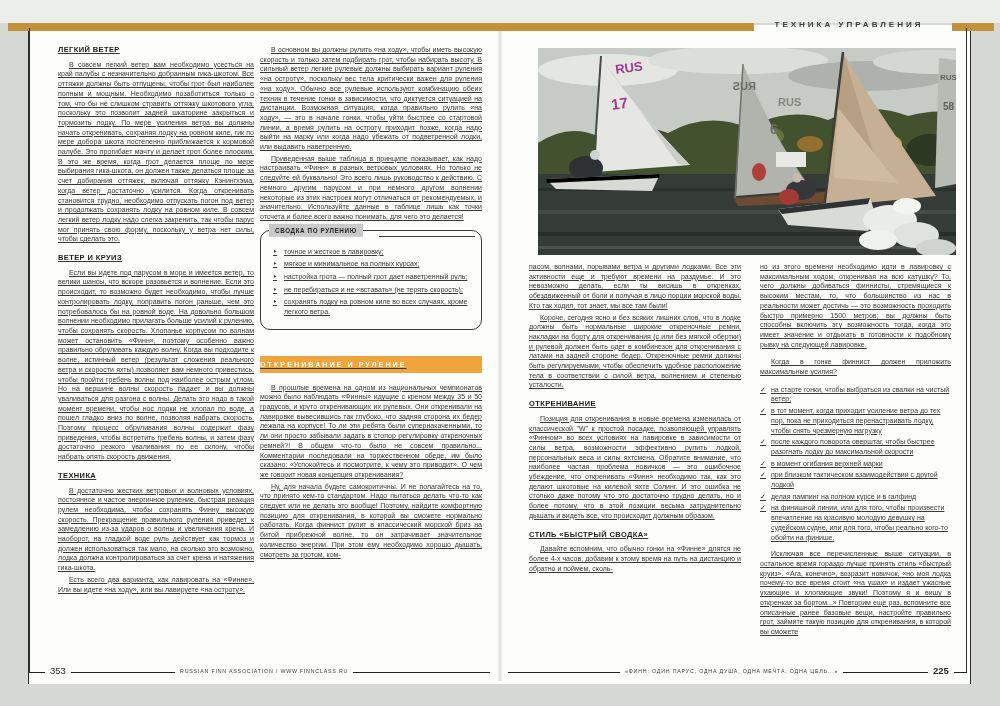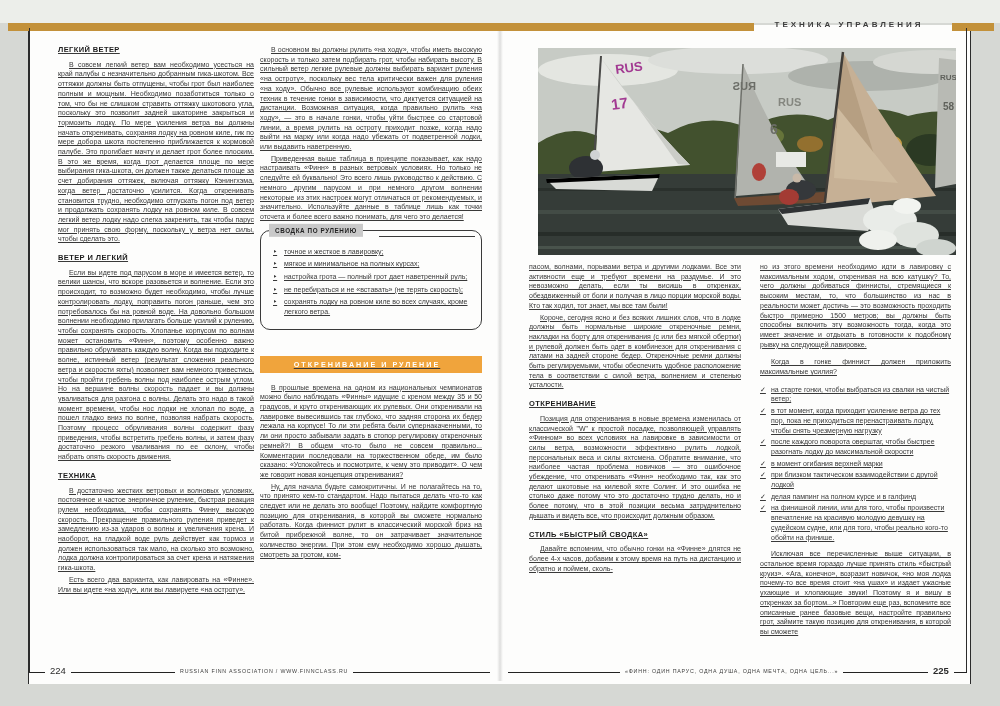--- a/index.html
+++ b/index.html
@@ -25,21 +25,21 @@
   #rulebox{position:relative;margin:8px 0 0 0;border:1.5px solid #3a3a3a;border-radius:10px;
            padding:16px 10px 9px 10px;text-align:left;}
   #rulebox-label{position:absolute;top:-1px;left:8px;transform:translateY(-45%);
            background:#c9c9c9;color:#222;font-weight:bold;font-size:6.3px;letter-spacing:.6px;
            padding:2px 6px;}
   #rulebox-rule{position:absolute;top:5px;left:118px;right:6px;border-top:1.2px solid #3a3a3a;}
   .rb-item{display:flex;margin:0 0 3px 2px;}
   .rb-item .mark{width:11px;flex:none;color:#2e2e2e;font-size:7px;}
   
   #banner{margin:26px 0 10px 0;background:#f0a43c;color:#fff;font-weight:bold;font-size:7.2px;
-          letter-spacing:2px;text-align:center;padding:4px 8px 3px 0;}
+          letter-spacing:2px;padding:4px 8px 3px 0;}
   
   #r-col1{left:529px;top:262px;width:212px;height:405px;}
   #r-col2{left:760px;top:262px;width:191px;height:405px;}
   .ck-item{display:flex;margin:0 0 2px 0;text-align:left;}
   .ck-item .mark{width:11px;flex:none;font-size:7px;color:#2e2e2e;}
   #r-q{margin:8px 0 8px 0;}
   
   #photo{position:absolute;left:538px;top:48px;width:418px;height:207px;overflow:hidden;}
   
   .footrule{position:absolute;top:672px;border-top:1.6px solid #222;}
@@ -60,21 +60,21 @@
 
   <div id="goldbar-left" class="goldbar"></div>
   <div id="header-title">ТЕХНИКА УПРАВЛЕНИЯ</div>
   <div id="goldbar-right" class="goldbar"></div>
   <div id="vr-left"></div>
   <div id="vr-right"></div>
 
   <div class="col" id="l-col1">
     <h3 class="sec first">ЛЕГКИЙ ВЕТЕР</h3>
     <p class="ind">В совсем легкий ветер вам необходимо усесться на край палубы с незначительно добранным гика-шкотом. Все оттяжки должны быть отпущены, чтобы грот был наиболее полным и мощным. Необходимо позаботиться только о том, что бы не слишком стравить оттяжку шкотового угла, поскольку это позволит задней шкаторине закрыться и тормозить лодку. По мере усиления ветра вы должны начать откренивать, сохраняя лодку на ровном киле, гик по мере добора шкота постепенно приближается к кормовой палубе. Это прогибает мачту и делает грот более плоским. В это же время, когда грот делается площе по мере выбирания гика-шкота, он должен также делаться площе за счет добирания оттяжек, включая оттяжку Кэнингхэма, когда ветер достаточно усилится. Когда откренивать становится трудно, необходимо отпускать погон под ветер и продолжать сохранять лодку на ровном киле. В совсем легкий ветер лодку надо слегка закренить, так чтобы парус мог принять свою форму, поскольку у ветра нет силы, чтобы сделать это.</p>
-    <h3 class="sec">ВЕТЕР И ЛЕГКИЙ</h3>
+    <h3 class="sec">ВЕТЕР И КРУИЗ</h3>
     <p class="ind">Если вы идете под парусом в море и имеется ветер, то велики шансы, что вскоре разовьется и волнение. Если это происходит, то возможно будет необходимо, чтобы лучше контролировать лодку, поправить погон раньше, чем это потребовалось бы на ровной воде. На довольно большом волнении необходимо прилагать больше усилий к рулению, чтобы сохранять скорость. Хлопанье корпусом по волнам может остановить «Финн», поэтому особенно важно правильно обруливать каждую волну. Когда вы подходите к волне, истинный ветер (результат сложения реального ветра и скорости яхты) позволяет вам немного привестись, чтобы пройти гребень волны под наиболее острым углом. Но на вершине волны скорость падает и вы должны уваливаться для разгона с волны. Делать это надо в такой момент времени, чтобы нос лодки не хлопал по воде, а пошел гладко вниз по волне, позволяя набрать скорость. Поэтому процесс обруливания волны содержит фазу приведения, чтобы встретить гребень волны, и затем фазу достаточно резкого уваливания по ее склону, чтобы набрать опять скорость движения.</p>
     <h3 class="sec">ТЕХНИКА</h3>
     <p class="ind">В достаточно жестких ветровых и волновых условиях, постоянное и частое энергичное руление, быстрая реакция рулем необходима, чтобы сохранять Финну высокую скорость. Прекращение правильного руления приведет к замедлению из-за ударов о волны и увеличения крена. И наоборот, на гладкой воде руль действует как тормоз и должен использоваться так мало, на сколько это возможно, лодка должна контролироваться за счет крена и натяжения гика-шкота.</p>
     <p class="ind">Есть всего два варианта, как лавировать на «Финне». Или вы идете «на ходу», или вы лавируете «на остроту».</p>
   </div>
 
   <div class="col" id="l-col2">
     <p class="ind">В основном вы должны рулить «на ходу», чтобы иметь высокую скорость и только затем подбирать грот, чтобы набирать высоту. В сильный ветер легкие рулевые должны выбирать вариант руления «на остроту», поскольку вес тела критически важен для руления «на ходу». Обычно все рулевые используют комбинацию обеих техник в течение гонки в зависимости, что диктуется ситуацией на дистанции. Возможная ситуация, когда правильно рулить «на ходу», — это в начале гонки, чтобы уйти быстрее со стартовой линии, а время рулить на остроту приходит позже, когда надо выйти на марку или когда надо убежать от подветренной лодки, или выдавить наветренную.</p>
     <p class="ind">Приведенная выше таблица в принципе показывает, как надо настраивать «Финн» в разных ветровых условиях. Но только не следуйте ей буквально! Это всего лишь руководство к действию. С немного другим парусом и при немного другом волнении некоторые из этих настроек могут отличаться от рекомендуемых, и значительно. Используйте данные в таблице лишь как точки отсчета и более всего важно понимать, для чего это делается!</p>
 
@@ -205,17 +205,17 @@
       </div>
     <div class="ck-item">
       <span class="mark">✓</span>
       <span>на финишной линии, или для того, чтобы произвести впечатление на красивую молодую девушку на судейском судне, или для того, чтобы реально кого-то обойти на финише.</span>
       </div>
     <p class="ind" style="margin-top:7px">Исключая все перечисленные выше ситуации, в остальное время гораздо лучше принять стиль «быстрый круиз». «Ага, конечно», возразит новичок, «но моя лодка почему-то все время стоит «на ушах» и издает ужасные ухающие и хлопающие звуки! Поэтому я и вишу в откренках за бортом...» Повторим еще раз, вспомните все описанные ранее базовые вещи, настройте правильно грот, займите такую позицию для откренивания, в которой вы сможете</p>
   </div>
 
   <div class="footrule" style="left:30px;width:460px;"></div>
   <div class="footrule" style="left:508px;width:459px;"></div>
-  <div class="pageno" style="left:45px;">224</div>
+  <div class="pageno" style="left:45px;">353</div>
   <div class="footer-text" style="left:175px;">RUSSIAN FINN ASSOCIATION  /  WWW.FINNCLASS.RU</div>
   <div class="footer-text" style="left:620px;">«ФИНН: ОДИН ПАРУС, ОДНА ДУША, ОДНА МЕЧТА, ОДНА ЦЕЛЬ...»</div>
   <div class="pageno" style="left:928px;font-weight:bold;">225</div>
 </div>
 
 </body></html>

